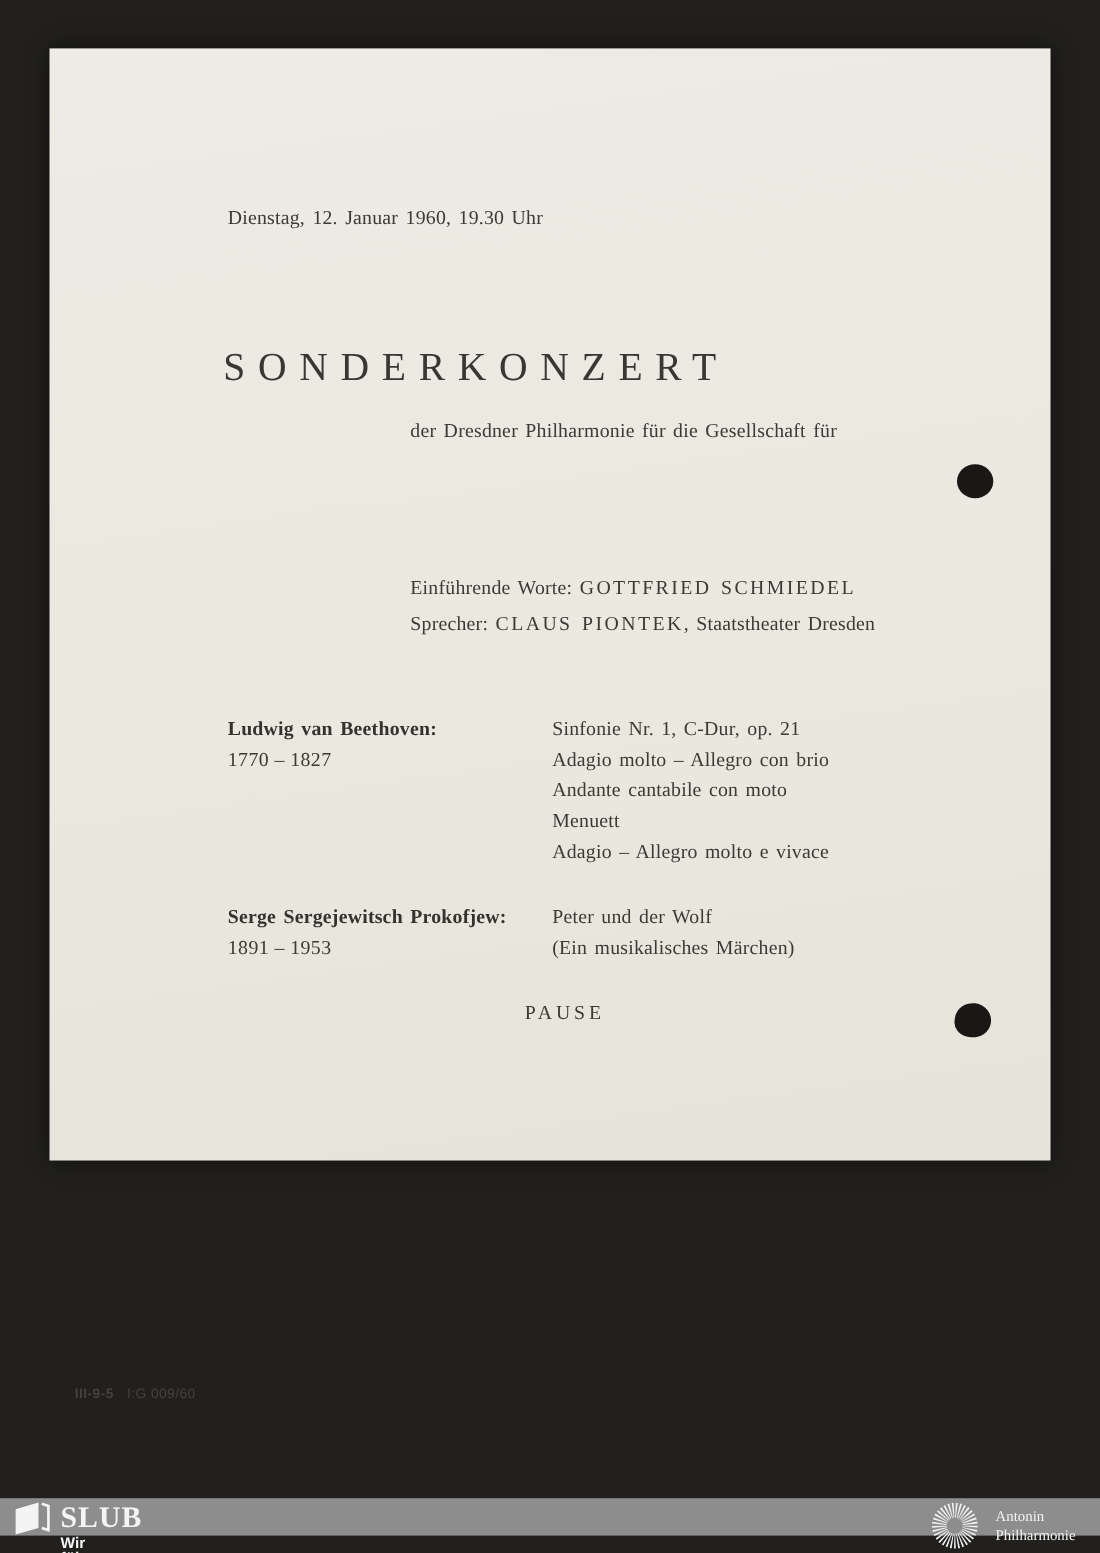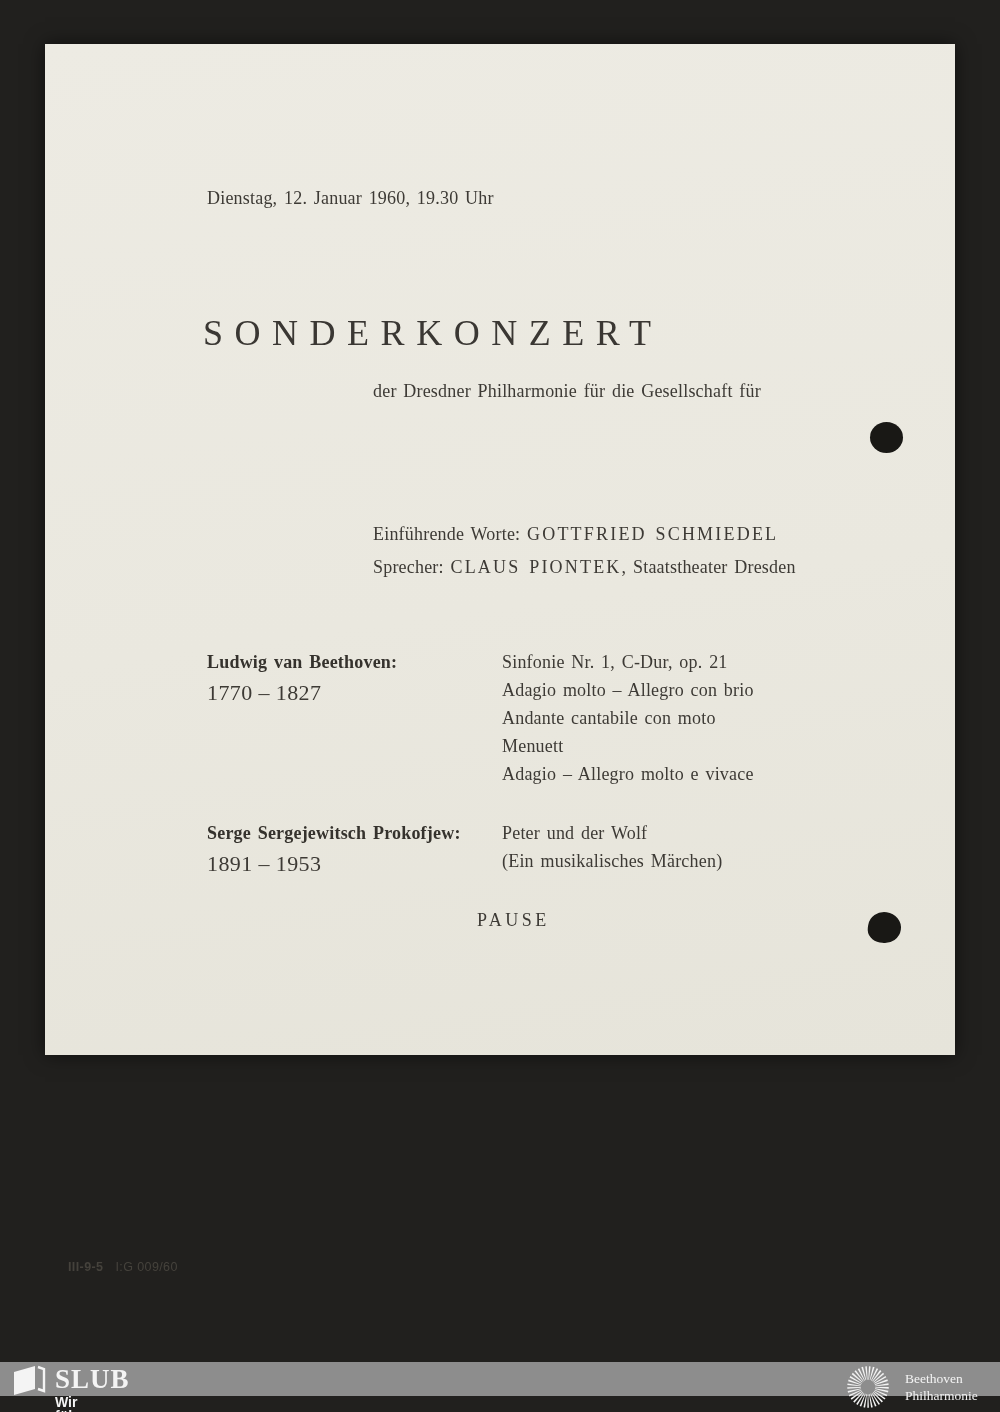--- a/index.html
+++ b/index.html
@@ -18,21 +18,21 @@
   }
   .tline{position:absolute;font-size:18px;letter-spacing:.2px;word-spacing:2px;white-space:nowrap;line-height:1.3;}
   .doc-title{
     position:absolute;left:158px;top:268px;
     font-size:36px;line-height:1.2;letter-spacing:.32em;white-space:nowrap;
     color:#3a3733;font-weight:400;
   }
   .credit .caps{letter-spacing:2.2px;}
   .work{position:absolute;left:162px;width:720px;height:150px;}
   .work .composer{position:absolute;left:0;top:0;font-weight:700;font-size:18px;letter-spacing:.2px;word-spacing:2px;white-space:nowrap;color:#35322d;}
-  .work .dates{position:absolute;left:0;top:28px;font-size:22px;letter-spacing:.4px;white-space:nowrap;}
+  .work .dates{position:absolute;left:0;top:28px;font-size:18px;letter-spacing:.4px;white-space:nowrap;}
   .work .piece{position:absolute;left:270px;font-size:18px;letter-spacing:.2px;word-spacing:2px;white-space:nowrap;margin-left:25px;}
   .p0{top:0}.p1{top:28px}.p2{top:56px}.p3{top:84px}.p4{top:112px}
   .pause{position:absolute;left:432px;top:866px;font-size:18px;letter-spacing:3.5px;}
   .archive{position:absolute;left:23px;top:1216px;font-family:"Liberation Sans",sans-serif;font-size:12.5px;color:#45423c;letter-spacing:.4px;}
   .archive .code{font-weight:700;margin-right:12px;}
   .hole{position:absolute;width:33px;height:31px;border-radius:50%;background:#191815;}
   .hole1{left:825px;top:378px;}
   .hole2{left:823px;top:868px;transform:rotate(8deg);border-bottom-left-radius:42%;}
   
   .footer{
@@ -103,19 +103,19 @@
       </svg>
       <div class="slub-name">SLUB</div>
       <div class="slub-tag">Wir führen Wissen.</div>
     </div>
 
     <div class="phil">
       <svg class="phil-burst" width="46" height="46" viewBox="0 0 46 46">
         <circle cx="23" cy="23" r="14" fill="none" stroke="#f2f2f2" stroke-width="13.5" stroke-dasharray="1.15 1.5"></circle>
       </svg>
       <div class="phil-text">
-        <div>Beethoven</div>
+        <div>Antonin</div>
         <div>Philharmonie</div>
       </div>
     </div>
   </div>
 
 </div>
 
 </body></html>

